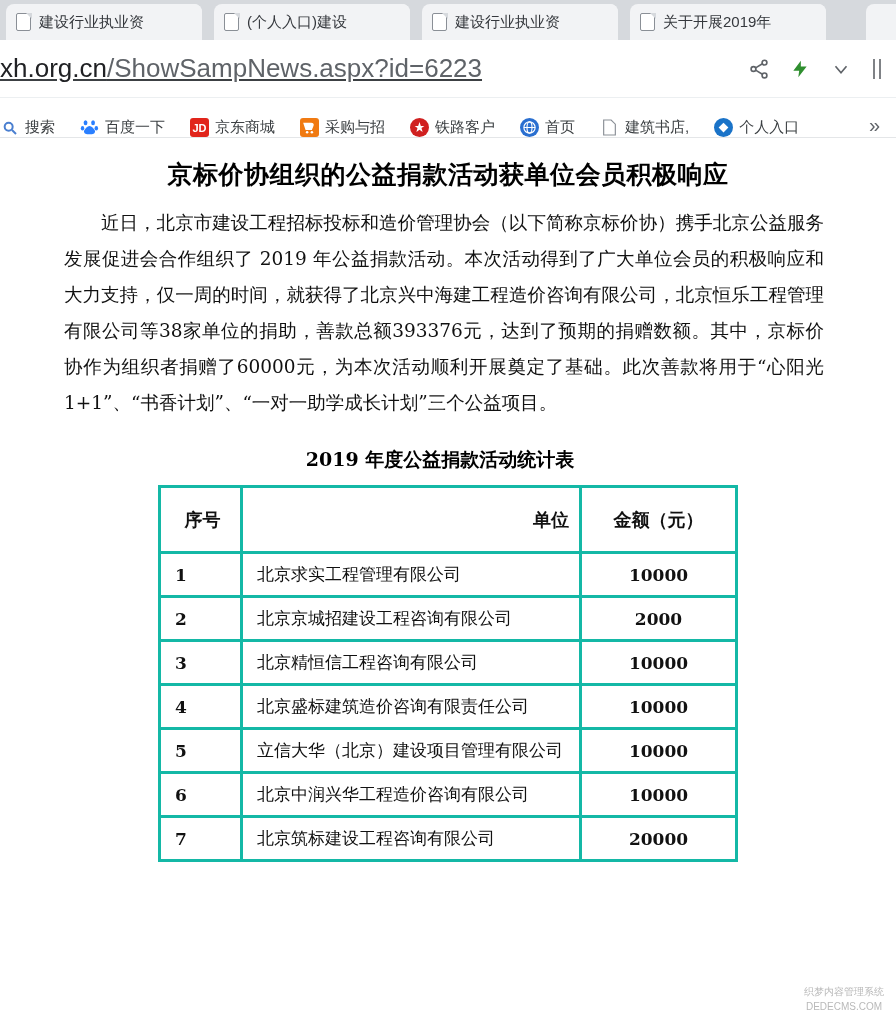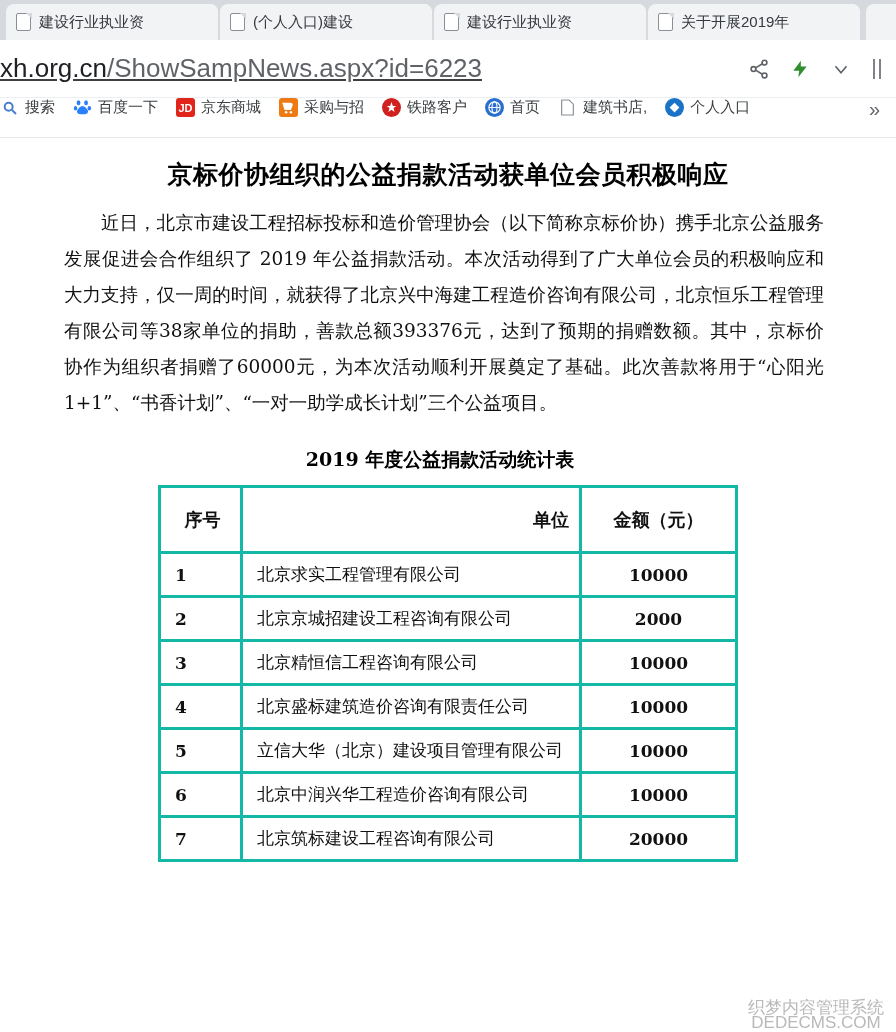--- a/index.html
+++ b/index.html
@@ -14,22 +14,22 @@
   
   .tabstrip {
     height: 40px;
     background: #d6d9dd;
     display: flex;
     align-items: flex-end;
     position: relative;
   }
   .tab {
     height: 36px;
-    width: 212px;
-    margin-right: 2px;
+    width: 196px;
+    margin-right: 12px;
     background: #f2f3f5;
     border-top-left-radius: 8px;
     border-top-right-radius: 8px;
     display: flex;
     align-items: center;
     padding: 4px 10px;
     overflow: hidden;
     position: relative;
   }
   .tab.first { margin-left: 6px; }
@@ -89,22 +89,22 @@
   .url .host { color: #202124; }
   .url .path { color: #5f6368; }
   .omni-icons { display: flex; align-items: center; gap: 20px; }
   .omni-icons svg { display: block; }
 
   
   .bookmarks {
     height: 40px;
     background: #ffffff;
     display: flex;
-    align-items: flex-start;
-    gap: 18px;
+    align-items: flex-end;
+    gap: 25px;
     padding: 0 10px 0 0;
     border-bottom: 1px solid #e4e6e8;
     position: relative;
   }
   .bm {
     display: flex;
     align-items: center;
     gap: 6px;
     font-size: 15px;
     color: #3c4043;
@@ -179,24 +179,24 @@
     text-align: right;
   }
   table.stats .c-no { width: 82px; text-align: left; padding-left: 14px; font-weight: bold; }
   table.stats .c-unit { text-align: left; padding-left: 14px; }
   table.stats .c-amt { width: 156px; text-align: center; font-weight: bold; }
   table.stats tbody tr { height: 44px; }
 
   .watermark {
     position: absolute;
     right: 12px;
-    bottom: 2px;
+    bottom: 18px;
     text-align: center;
     color: #b9b9b9;
-    font-size: 17px;
+    font-size: 10px;
     line-height: 15px;
     font-family: "Liberation Sans", sans-serif;
   }
   .wrap { position: relative; }
 </style>
 </head>
 <body>
 
 <div class="tabstrip">
   <div class="tab first">

